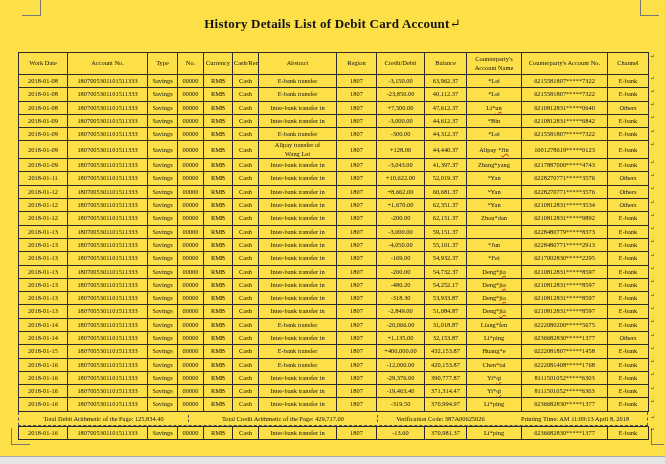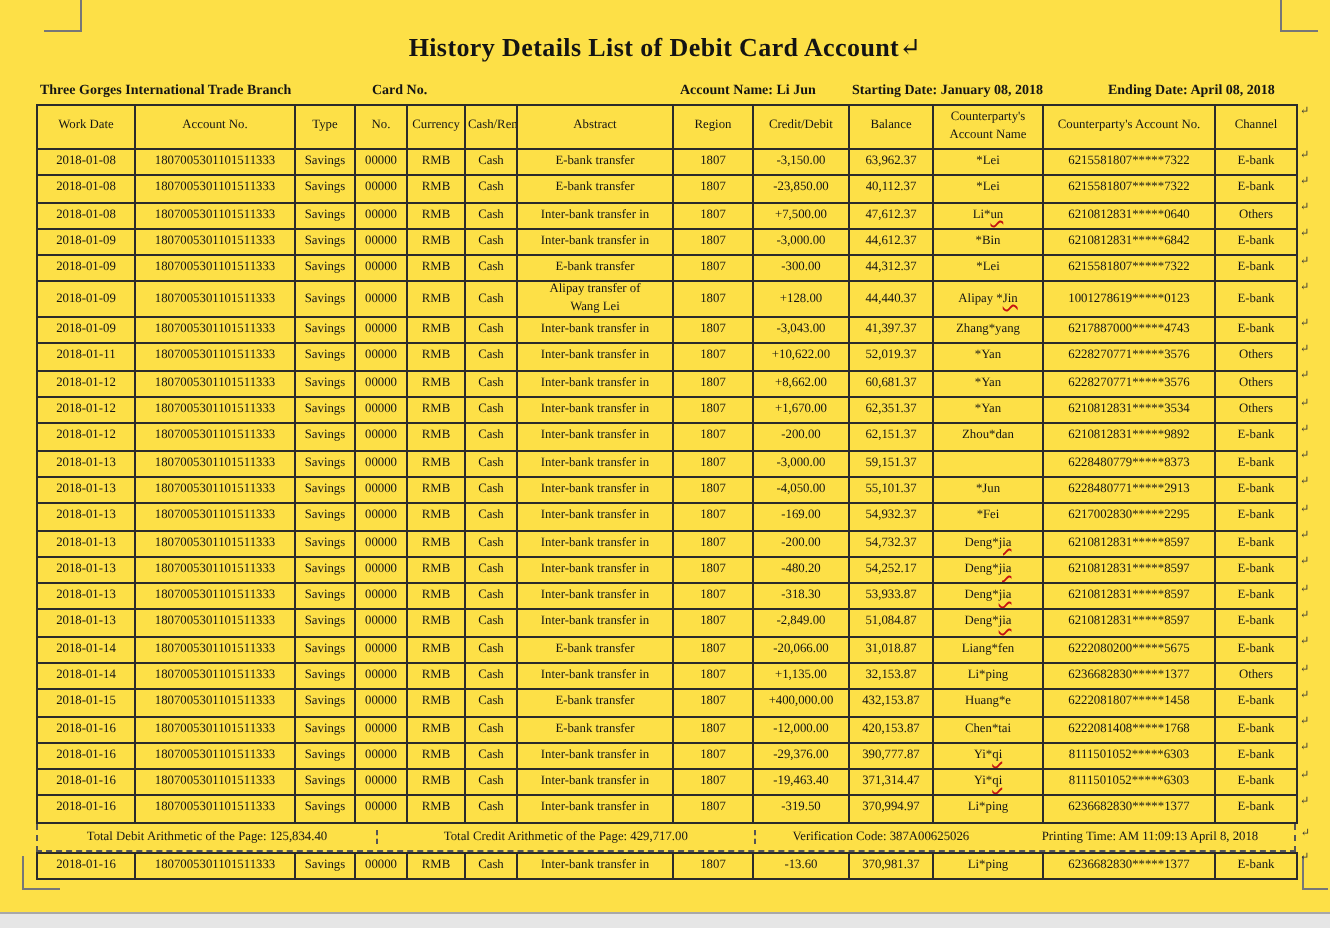--- a/index.html
+++ b/index.html
@@ -50,27 +50,20 @@
 <div class="page">
   <div class="crop crop-tl"></div>
   <div class="crop crop-tr"></div>
   <div class="crop crop-bl"></div>
   <div class="crop crop-br"></div>
 
   <div class="title">
     <span>History Details List of Debit Card Account</span><span class="pm">↵</span>
   </div>
 
-  <div class="info">
-    <span class="inf-branch">Three Gorges International Trade Branch</span>
-    <span class="inf-card">Card No.</span>
-    <span class="inf-acct">Account Name: Li Jun</span>
-    <span class="inf-start">Starting Date: January 08, 2018</span>
-    <span class="inf-end">Ending Date: April 08, 2018</span>
-  </div>
 
   <div class="content">
     <table>
       <colgroup>
         <col style="width:49px">
           <col style="width:80px">
           <col style="width:30px">
           <col style="width:26px">
         <col style="width:29px">
           <col style="width:26px">

